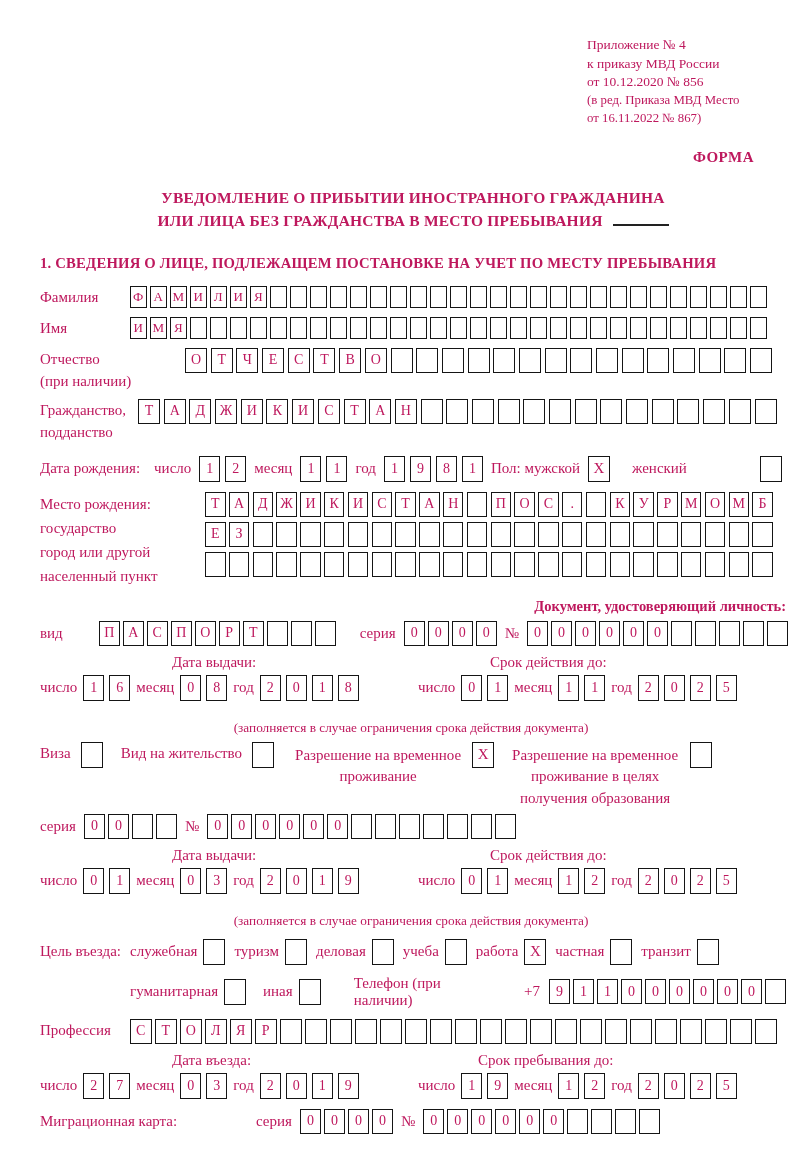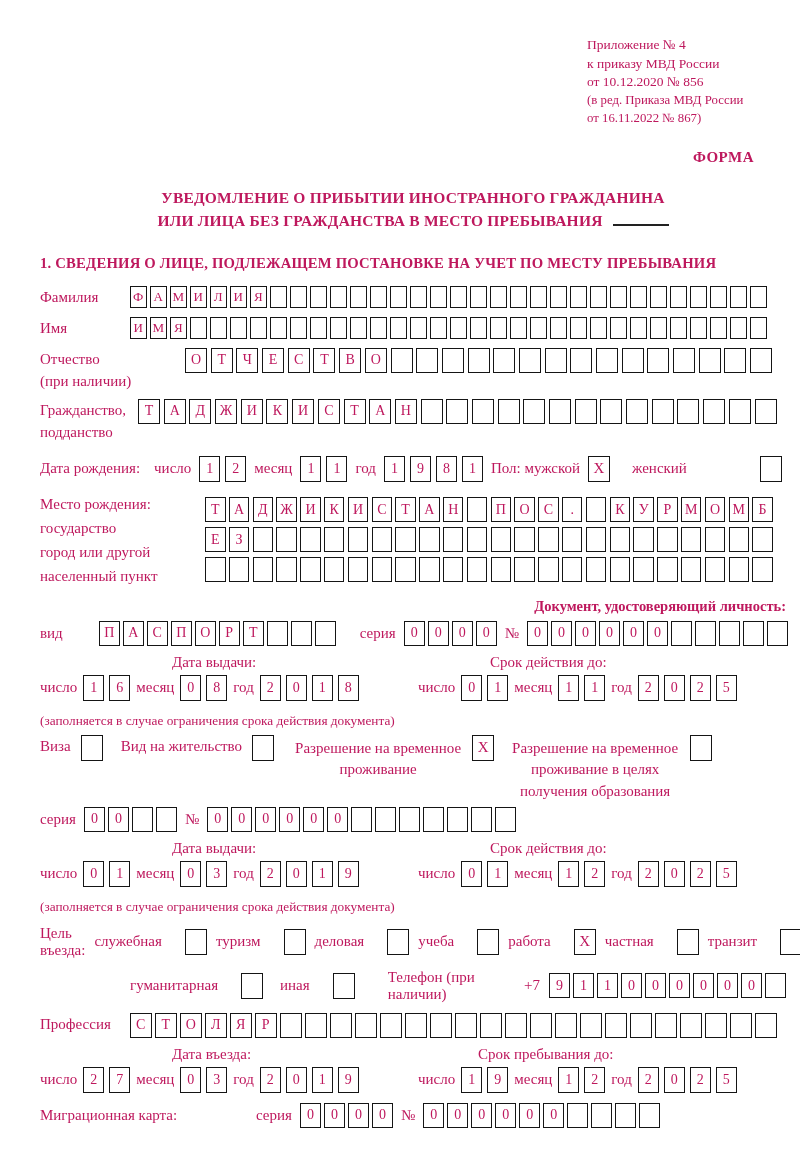--- a/index.html
+++ b/index.html
@@ -35,57 +35,57 @@
   .cells-p { gap:3.5px; } .cells-p .cell { width:21.5px; height:25px; }
   .cells-d { gap:5px; }   .cells-d .cell { width:21px; height:26px; }
   .cells-doc { gap:3px; } .cells-doc .cell { width:21px; height:25px; }
 
   .cbox {
     width:22px; height:26px; border:1.8px solid #151515; flex:none;
     display:inline-flex; align-items:center; justify-content:center; font-size:15px;
   }
   .inline { display:flex; align-items:center; gap:8px; font-size:15px; flex-wrap:nowrap; }
 
-  .bp { display:flex; margin-top:10px;align-items:center; }
+  .bp { display:flex; margin-top:10px; }
   .bp-labels { width:165px; font-size:15px; line-height:1.6; flex:none; }
   .bp-rows { display:flex; flex-direction:column; gap:5px; }
 
   .doc-heading { text-align:right; font-weight:bold; font-size:14.5px; margin-top:10px; }
 
   .dates-wrap { display:flex; margin-top:8px; }
   .dcol-l { width:378px; flex:none; }
   .dcol-r { flex:1; }
   .dhead { font-size:15px; margin-bottom:4px; }
   .dcol-l .dhead { padding-left:132px; }
   .dcol-r .dhead { padding-left:72px; }
   .dgroup { display:flex; align-items:center; gap:6px; font-size:15px; }
-  .note { text-align:left; font-size:13.3px; padding-right:4px; margin-top:12px; }
+  .note { text-align:center; font-size:13.3px; padding-right:4px; margin-top:19px; }
 
   .intro { font-size:15px; line-height:1.8; margin-top:8px; }
   .opts { display:flex; align-items:flex-start; margin-top:6px; }
   .opt { display:flex; align-items:flex-start; gap:10px; }
   .opt .olabel { font-size:15px; padding-top:3px; }
   .opt-c .olabel { text-align:center; line-height:1.45; padding-top:3px; }
 
   .prow { display:flex; align-items:center; gap:9px; font-size:15px; margin-top:10px; }
-  .pitem { display:flex; align-items:center; gap:23px; }
+  .pitem { display:flex; align-items:center; gap:6px; }
 
   .mig { display:flex; align-items:center; gap:8px; font-size:15px; margin-top:10px; }
   .ml-auto { margin-left:auto; }
 </style>
 </head>
 <body>
 
 <div class="page">
 
   <div class="appendix">
     <span class="ap-line">Приложение № 4</span>
     <span class="ap-line">к приказу МВД России</span>
     <span class="ap-line">от 10.12.2020 № 856</span>
-    <span class="ap-note">(в ред. Приказа МВД России</span>
+    <span class="ap-note">(в ред. Приказа МВД Место</span>
     <span class="ap-note">от 16.11.2022 № 867)</span>
   </div>
 
   <div class="forma">ФОРМА</div>
 
   <div class="title">
     <div>УВЕДОМЛЕНИЕ О ПРИБЫТИИ ИНОСТРАННОГО ГРАЖДАНИНА</div>
     <div><span>ИЛИ ЛИЦА БЕЗ ГРАЖДАНСТВА В МЕСТО ПРЕБЫВАНИЯ</span><span class="title-underline"></span></div>
   </div>
 

